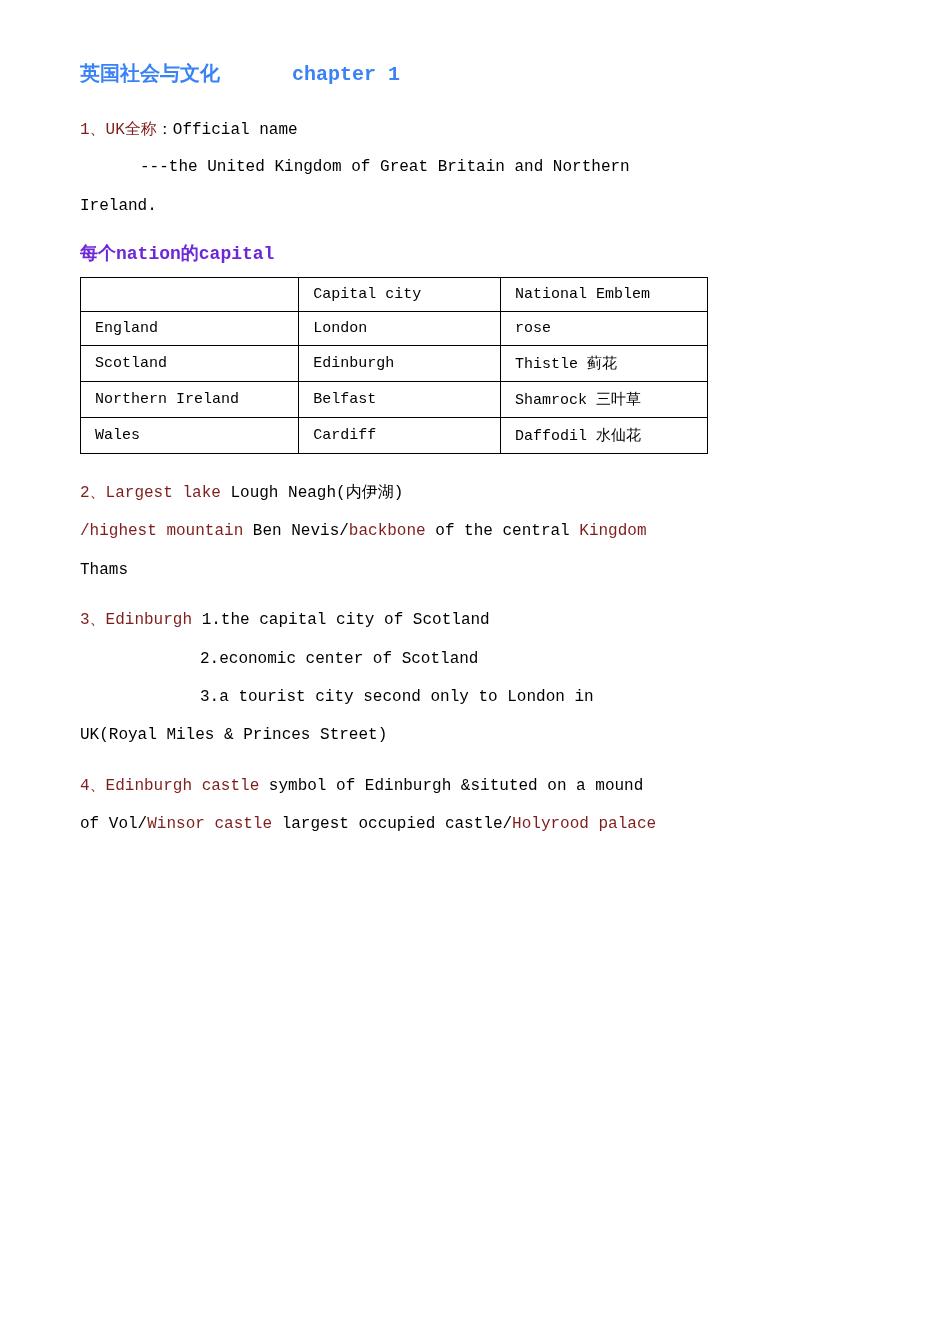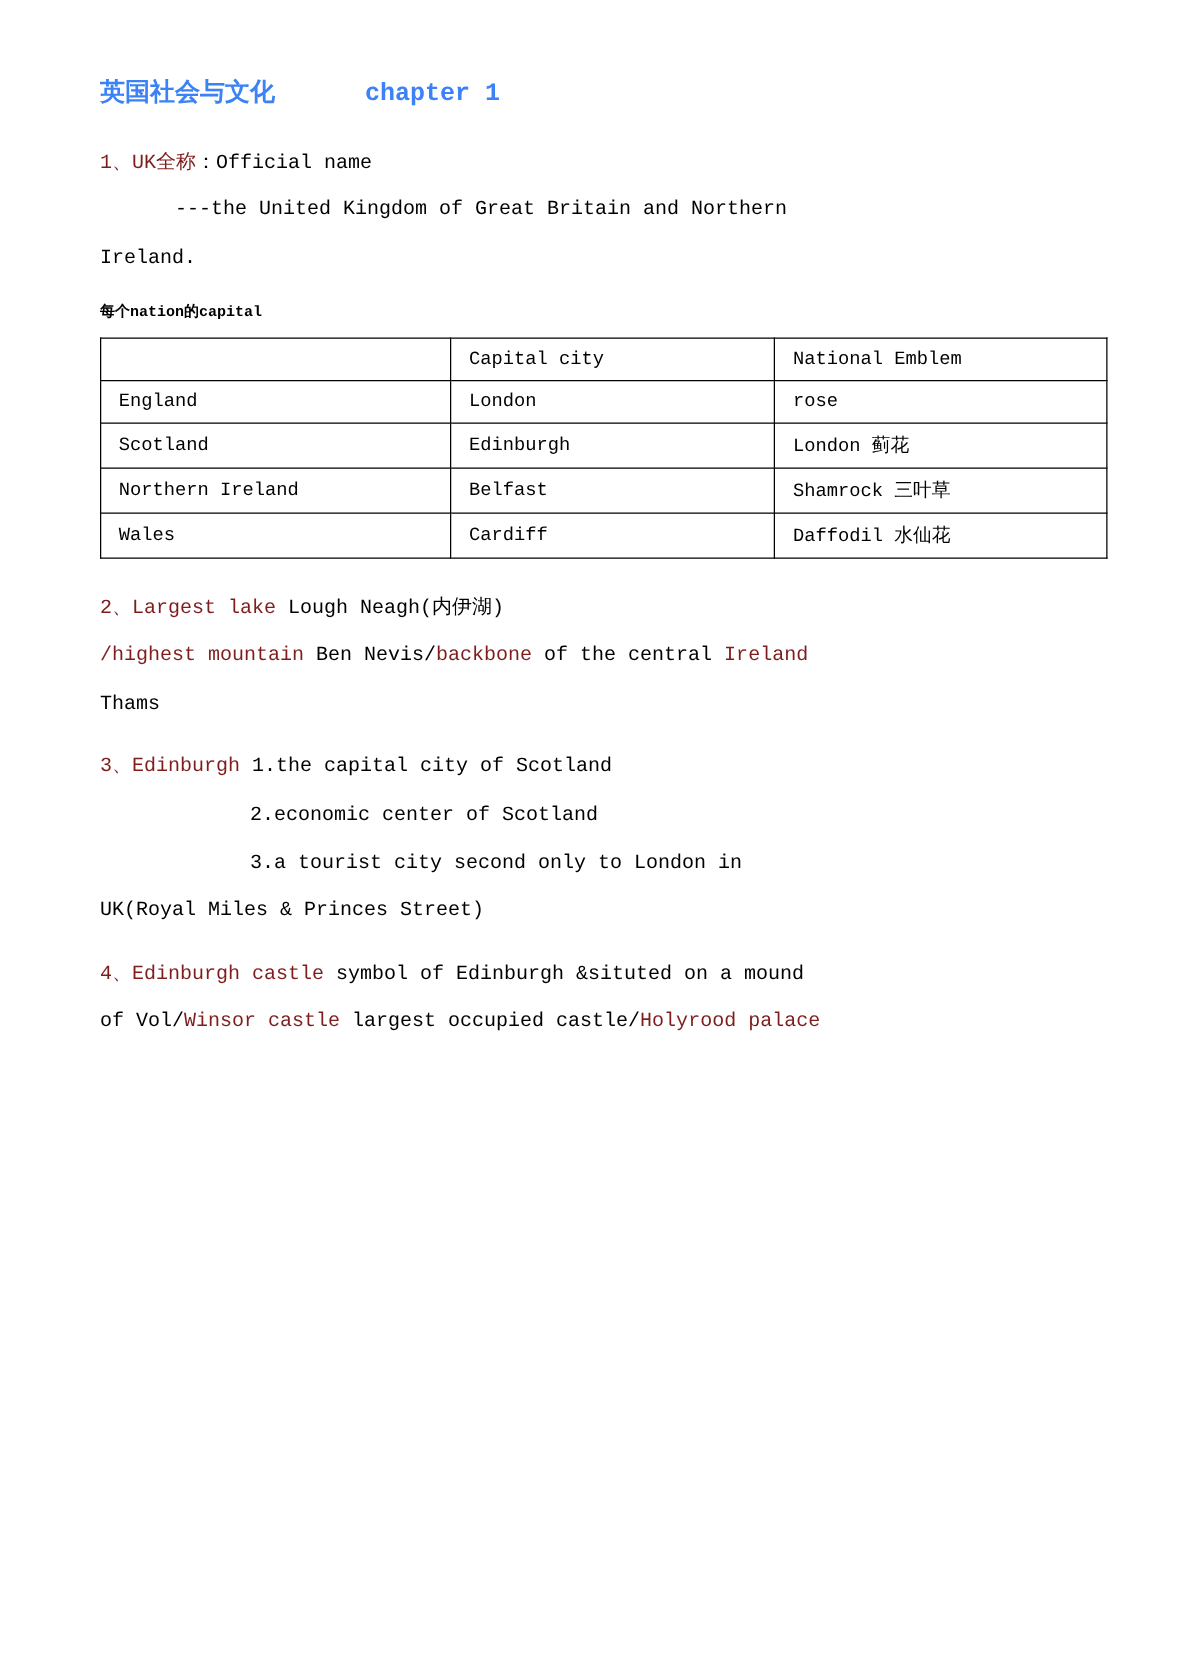--- a/index.html
+++ b/index.html
@@ -24,24 +24,24 @@
       margin-bottom: 28px;
       color: #3b82f6;
     }
 
     .page-title .chapter {
       font-weight: bold;
       font-family: 'Courier New', Courier, monospace;
     }
 
     .section-heading {
-      color: #000000;
+      color: #6d28d9;
       font-weight: bold;
       margin-bottom: 10px;
-      font-size: 12px;
+      font-size: 18px;
     }
 
     .section-block {
       margin-bottom: 20px;
     }
 
     .text-line {
       margin-bottom: 10px;
       line-height: 1.8;
     }
@@ -49,21 +49,21 @@
     .indent-1 {
       margin-left: 60px;
     }
 
     .blue {
       color: #7f1d1d;
     }
 
     table {
       border-collapse: collapse;
-      width: 806px;
+      width: 628px;
       margin-bottom: 24px;
       margin-top: 12px;
     }
 
     table td {
       border: 1px solid #000000;
       padding: 8px 14px;
       font-family: 'Courier New', Courier, monospace;
       font-size: 15px;
       min-width: 160px;
@@ -115,41 +115,41 @@
     <td><span>National Emblem</span></td>
   </tr>
   <tr>
     <td>England</td>
     <td>London</td>
     <td>rose</td>
   </tr>
   <tr>
     <td>Scotland</td>
     <td>Edinburgh</td>
-    <td>London  蓟花</td>
+    <td>Thistle  蓟花</td>
   </tr>
   <tr>
     <td>Northern Ireland</td>
     <td>Belfast</td>
     <td>Shamrock  三叶草</td>
   </tr>
   <tr>
     <td>Wales</td>
     <td>Cardiff</td>
     <td>Daffodil  水仙花</td>
   </tr>
 </tbody>
   </table>
 
 <div class="section-block">
   <div class="mixed-line">
     <span class="blue">2、</span><span class="blue">Largest lake</span><span> Lough Neagh(内伊湖)</span>
   </div>
   <div class="mixed-line">
-    <span class="blue">/highest mountain</span><span> Ben Nevis/</span><span class="blue">backbone</span><span> of the central </span><span class="blue">Ireland</span>
+    <span class="blue">/highest mountain</span><span> Ben Nevis/</span><span class="blue">backbone</span><span> of the central </span><span class="blue">Kingdom</span>
   </div>
   <div class="mixed-line">
     <span>Thams</span>
   </div>
 </div>
 
 <div class="section-block">
   <div class="mixed-line">
     <span class="blue">3、</span><span class="blue">Edinburgh</span><span> 1.the capital city of Scotland</span>
   </div>

